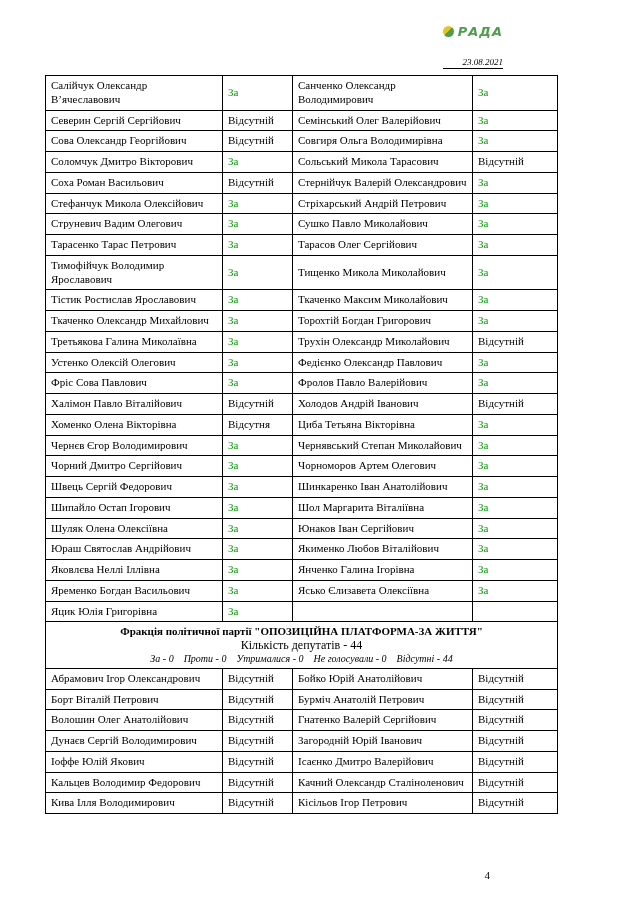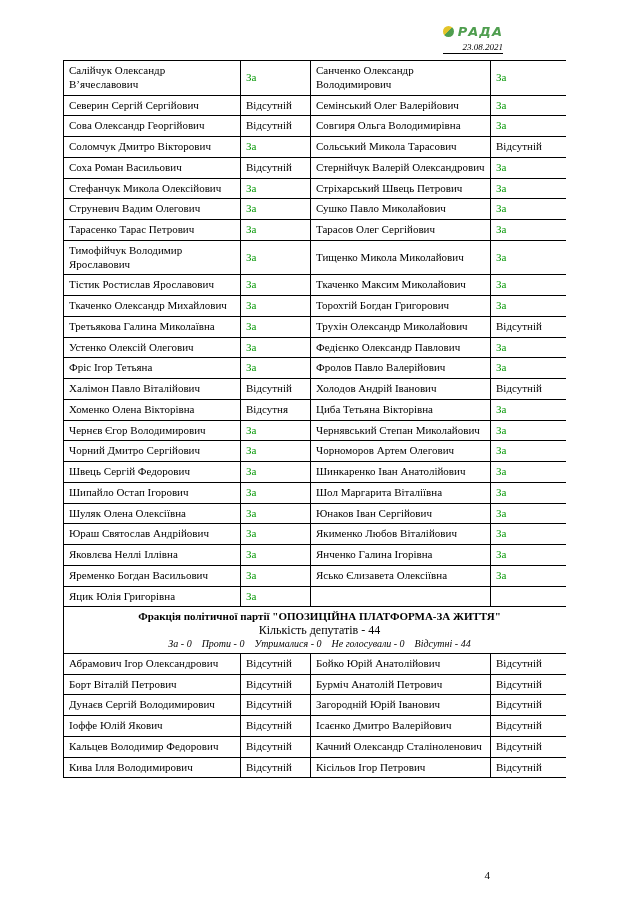--- a/index.html
+++ b/index.html
@@ -33,28 +33,28 @@
     font-style: italic;
     font-size: 13px;
     letter-spacing: 1px;
     color: var(--logo-green);
   }
   .date {
     font-size: 9px;
     font-style: italic;
     border-bottom: 1px solid #000;
     padding-bottom: 1px;
-    margin-top: 3px;
+    margin-top: 18px;
   }
   
   table.votes {
     border-collapse: collapse;
     table-layout: fixed;
     width: 512px;
-    margin: 2px 0 0 63px;
+    margin: 2px 0 0 45px;
     font-size: 11px;
   }
   table.votes td {
     border: 1px solid #000;
     padding: 3px 5px;
     vertical-align: middle;
     line-height: 1.25;
   }
   td.name { text-align: left; }
   td.vote { text-align: left; }
@@ -121,21 +121,21 @@
         </tr>
         <tr>
           <td class="name">Соха Роман Васильович</td>
           <td class="vote">Відсутній</td>
           <td class="name">Стернійчук Валерій Олександрович</td>
           <td class="vote yes">За</td>
         </tr>
         <tr>
           <td class="name">Стефанчук Микола Олексійович</td>
           <td class="vote yes">За</td>
-          <td class="name">Стріхарський Швець Петрович</td>
+          <td class="name">Стріхарський Андрій Петрович</td>
           <td class="vote yes">За</td>
         </tr>
         <tr>
           <td class="name">Струневич Вадим Олегович</td>
           <td class="vote yes">За</td>
           <td class="name">Сушко Павло Миколайович</td>
           <td class="vote yes">За</td>
         </tr>
         <tr>
           <td class="name">Тарасенко Тарас Петрович</td>
@@ -167,21 +167,21 @@
           <td class="name">Трухін Олександр Миколайович</td>
           <td class="vote">Відсутній</td>
         </tr>
         <tr>
           <td class="name">Устенко Олексій Олегович</td>
           <td class="vote yes">За</td>
           <td class="name">Федієнко Олександр Павлович</td>
           <td class="vote yes">За</td>
         </tr>
         <tr>
-          <td class="name">Фріс Ігор Тетьяна</td>
+          <td class="name">Фріс Сова Павлович</td>
           <td class="vote yes">За</td>
           <td class="name">Фролов Павло Валерійович</td>
           <td class="vote yes">За</td>
         </tr>
         <tr>
           <td class="name">Халімон Павло Віталійович</td>
           <td class="vote">Відсутній</td>
           <td class="name">Холодов Андрій Іванович</td>
           <td class="vote">Відсутній</td>
         </tr>
@@ -262,20 +262,26 @@
           <td class="name">Бойко Юрій Анатолійович</td>
           <td class="vote">Відсутній</td>
         </tr>
         <tr>
           <td class="name">Борт Віталій Петрович</td>
           <td class="vote">Відсутній</td>
           <td class="name">Бурміч Анатолій Петрович</td>
           <td class="vote">Відсутній</td>
         </tr>
         <tr>
+          <td class="name">Волошин Олег Анатолійович</td>
+          <td class="vote">Відсутній</td>
+          <td class="name">Гнатенко Валерій Сергійович</td>
+          <td class="vote">Відсутній</td>
+        </tr>
+        <tr>
           <td class="name">Дунаєв Сергій Володимирович</td>
           <td class="vote">Відсутній</td>
           <td class="name">Загородній Юрій Іванович</td>
           <td class="vote">Відсутній</td>
         </tr>
         <tr>
           <td class="name">Іоффе Юлій Якович</td>
           <td class="vote">Відсутній</td>
           <td class="name">Ісаєнко Дмитро Валерійович</td>
           <td class="vote">Відсутній</td>

